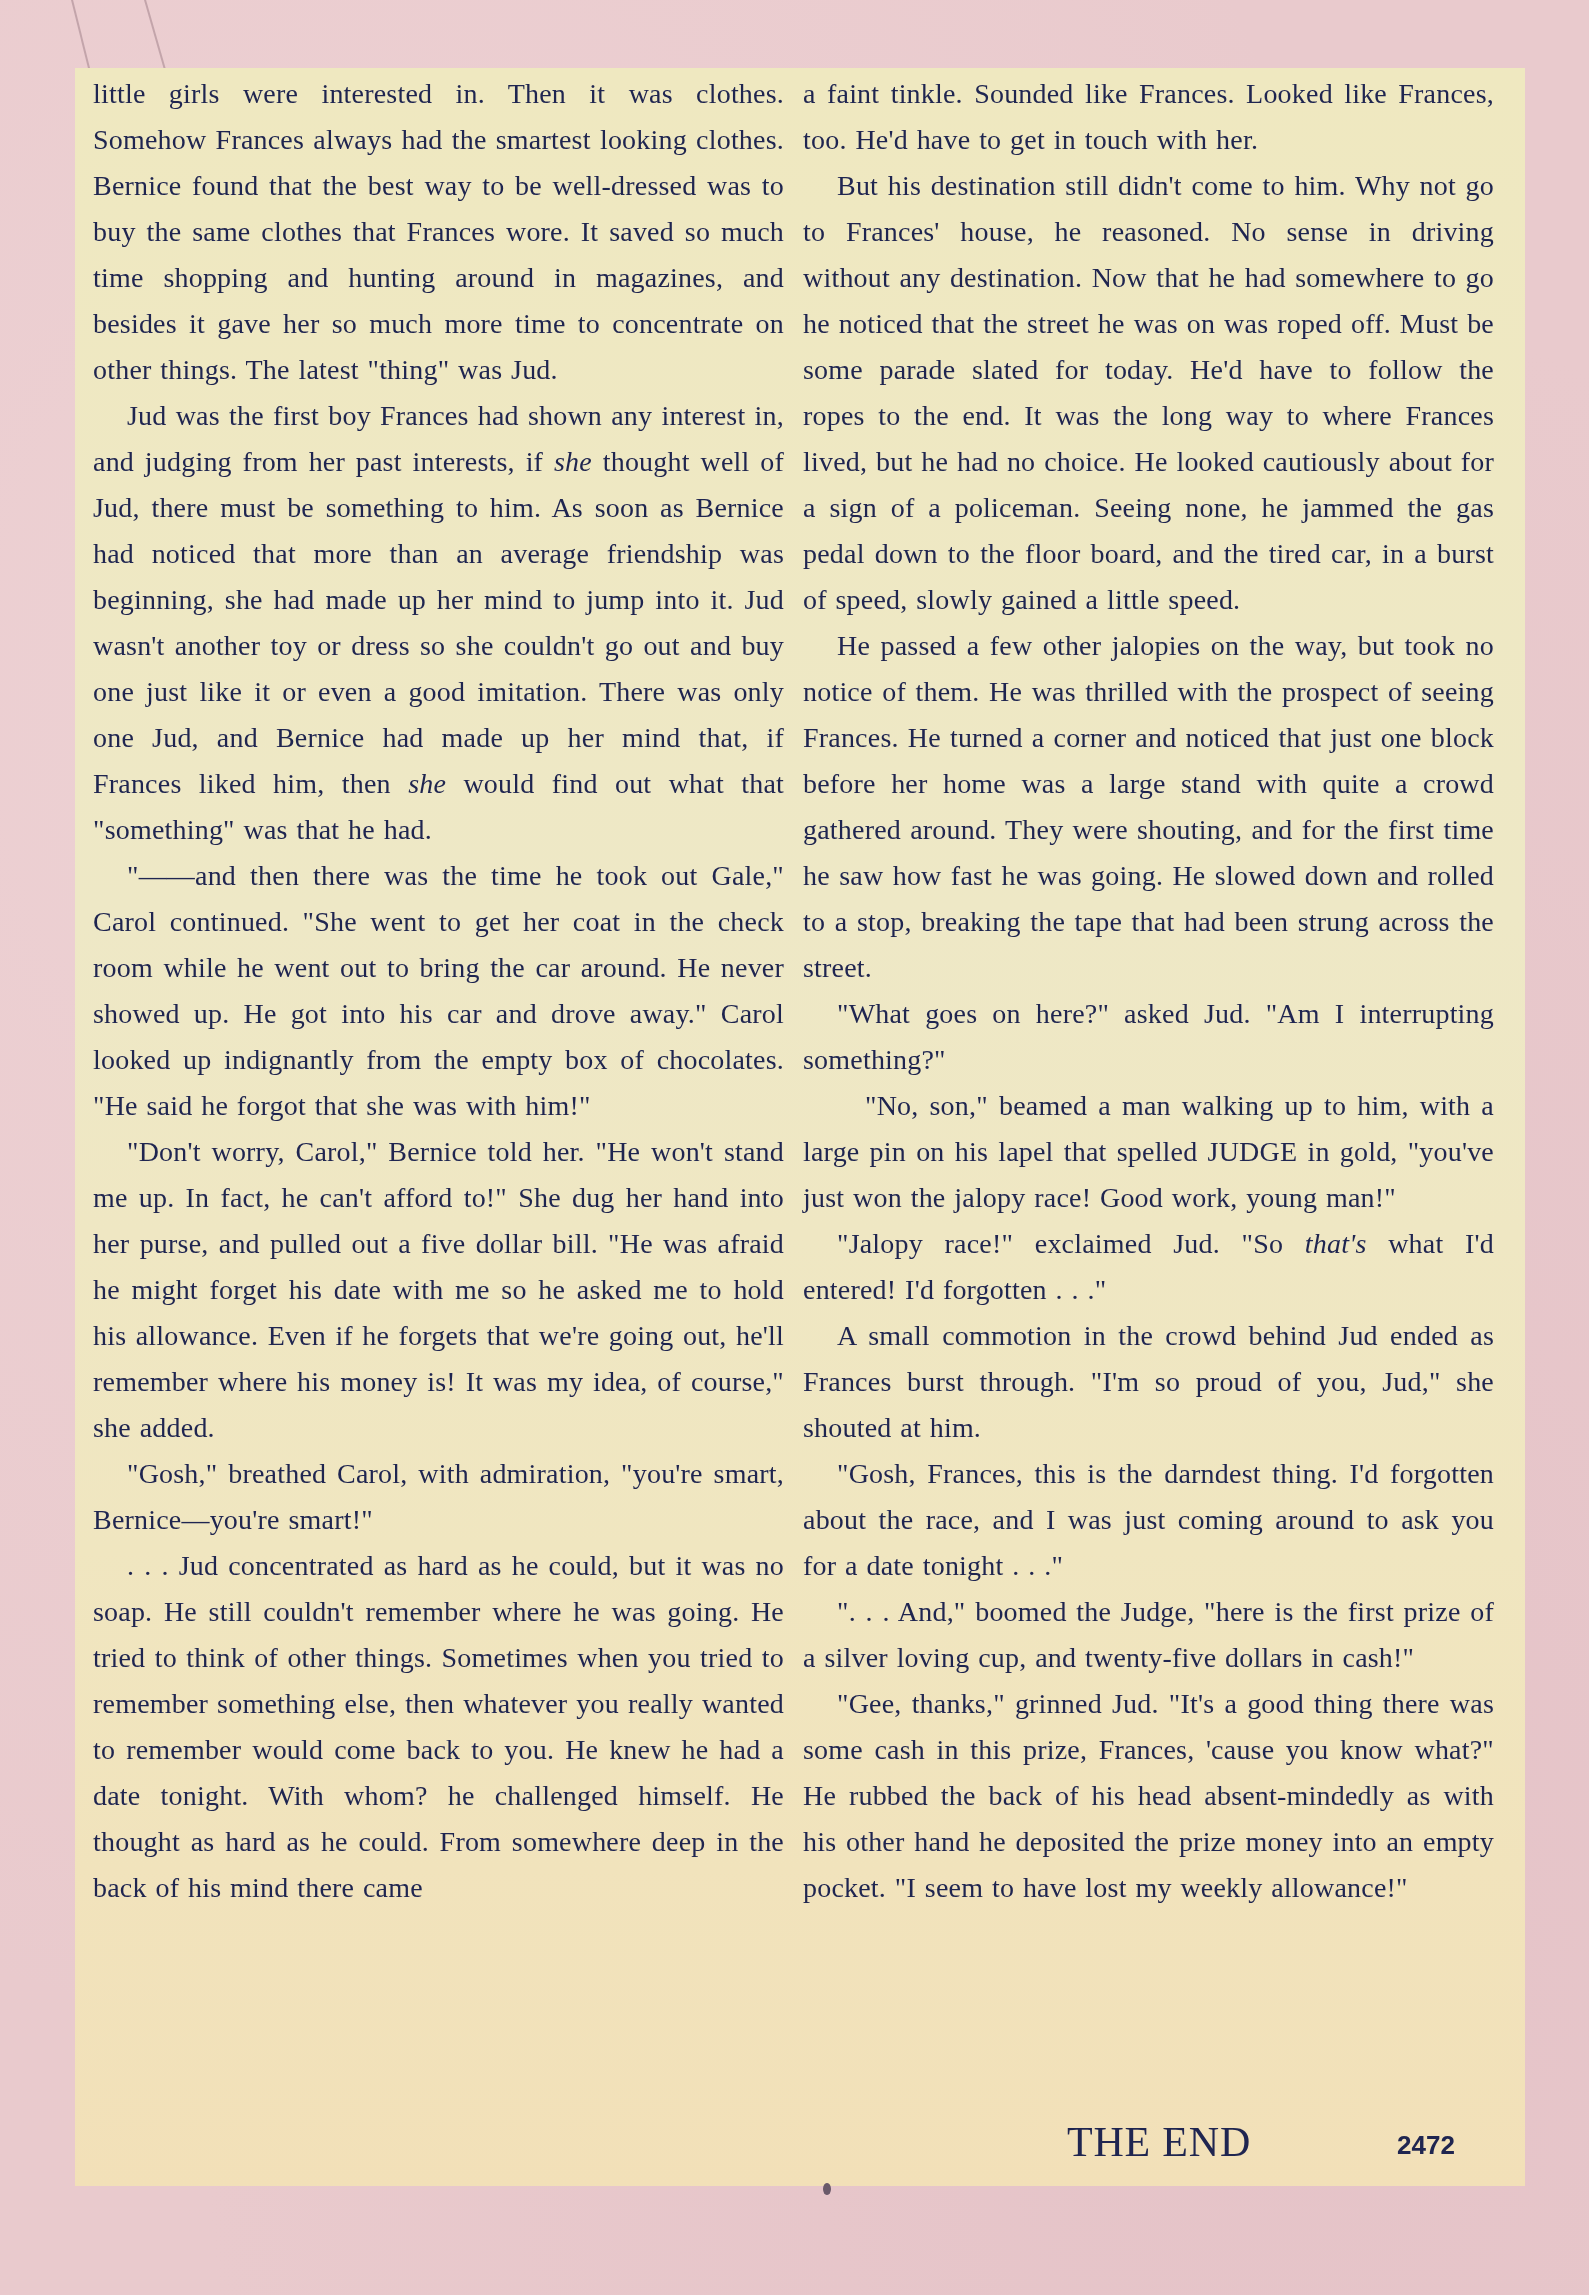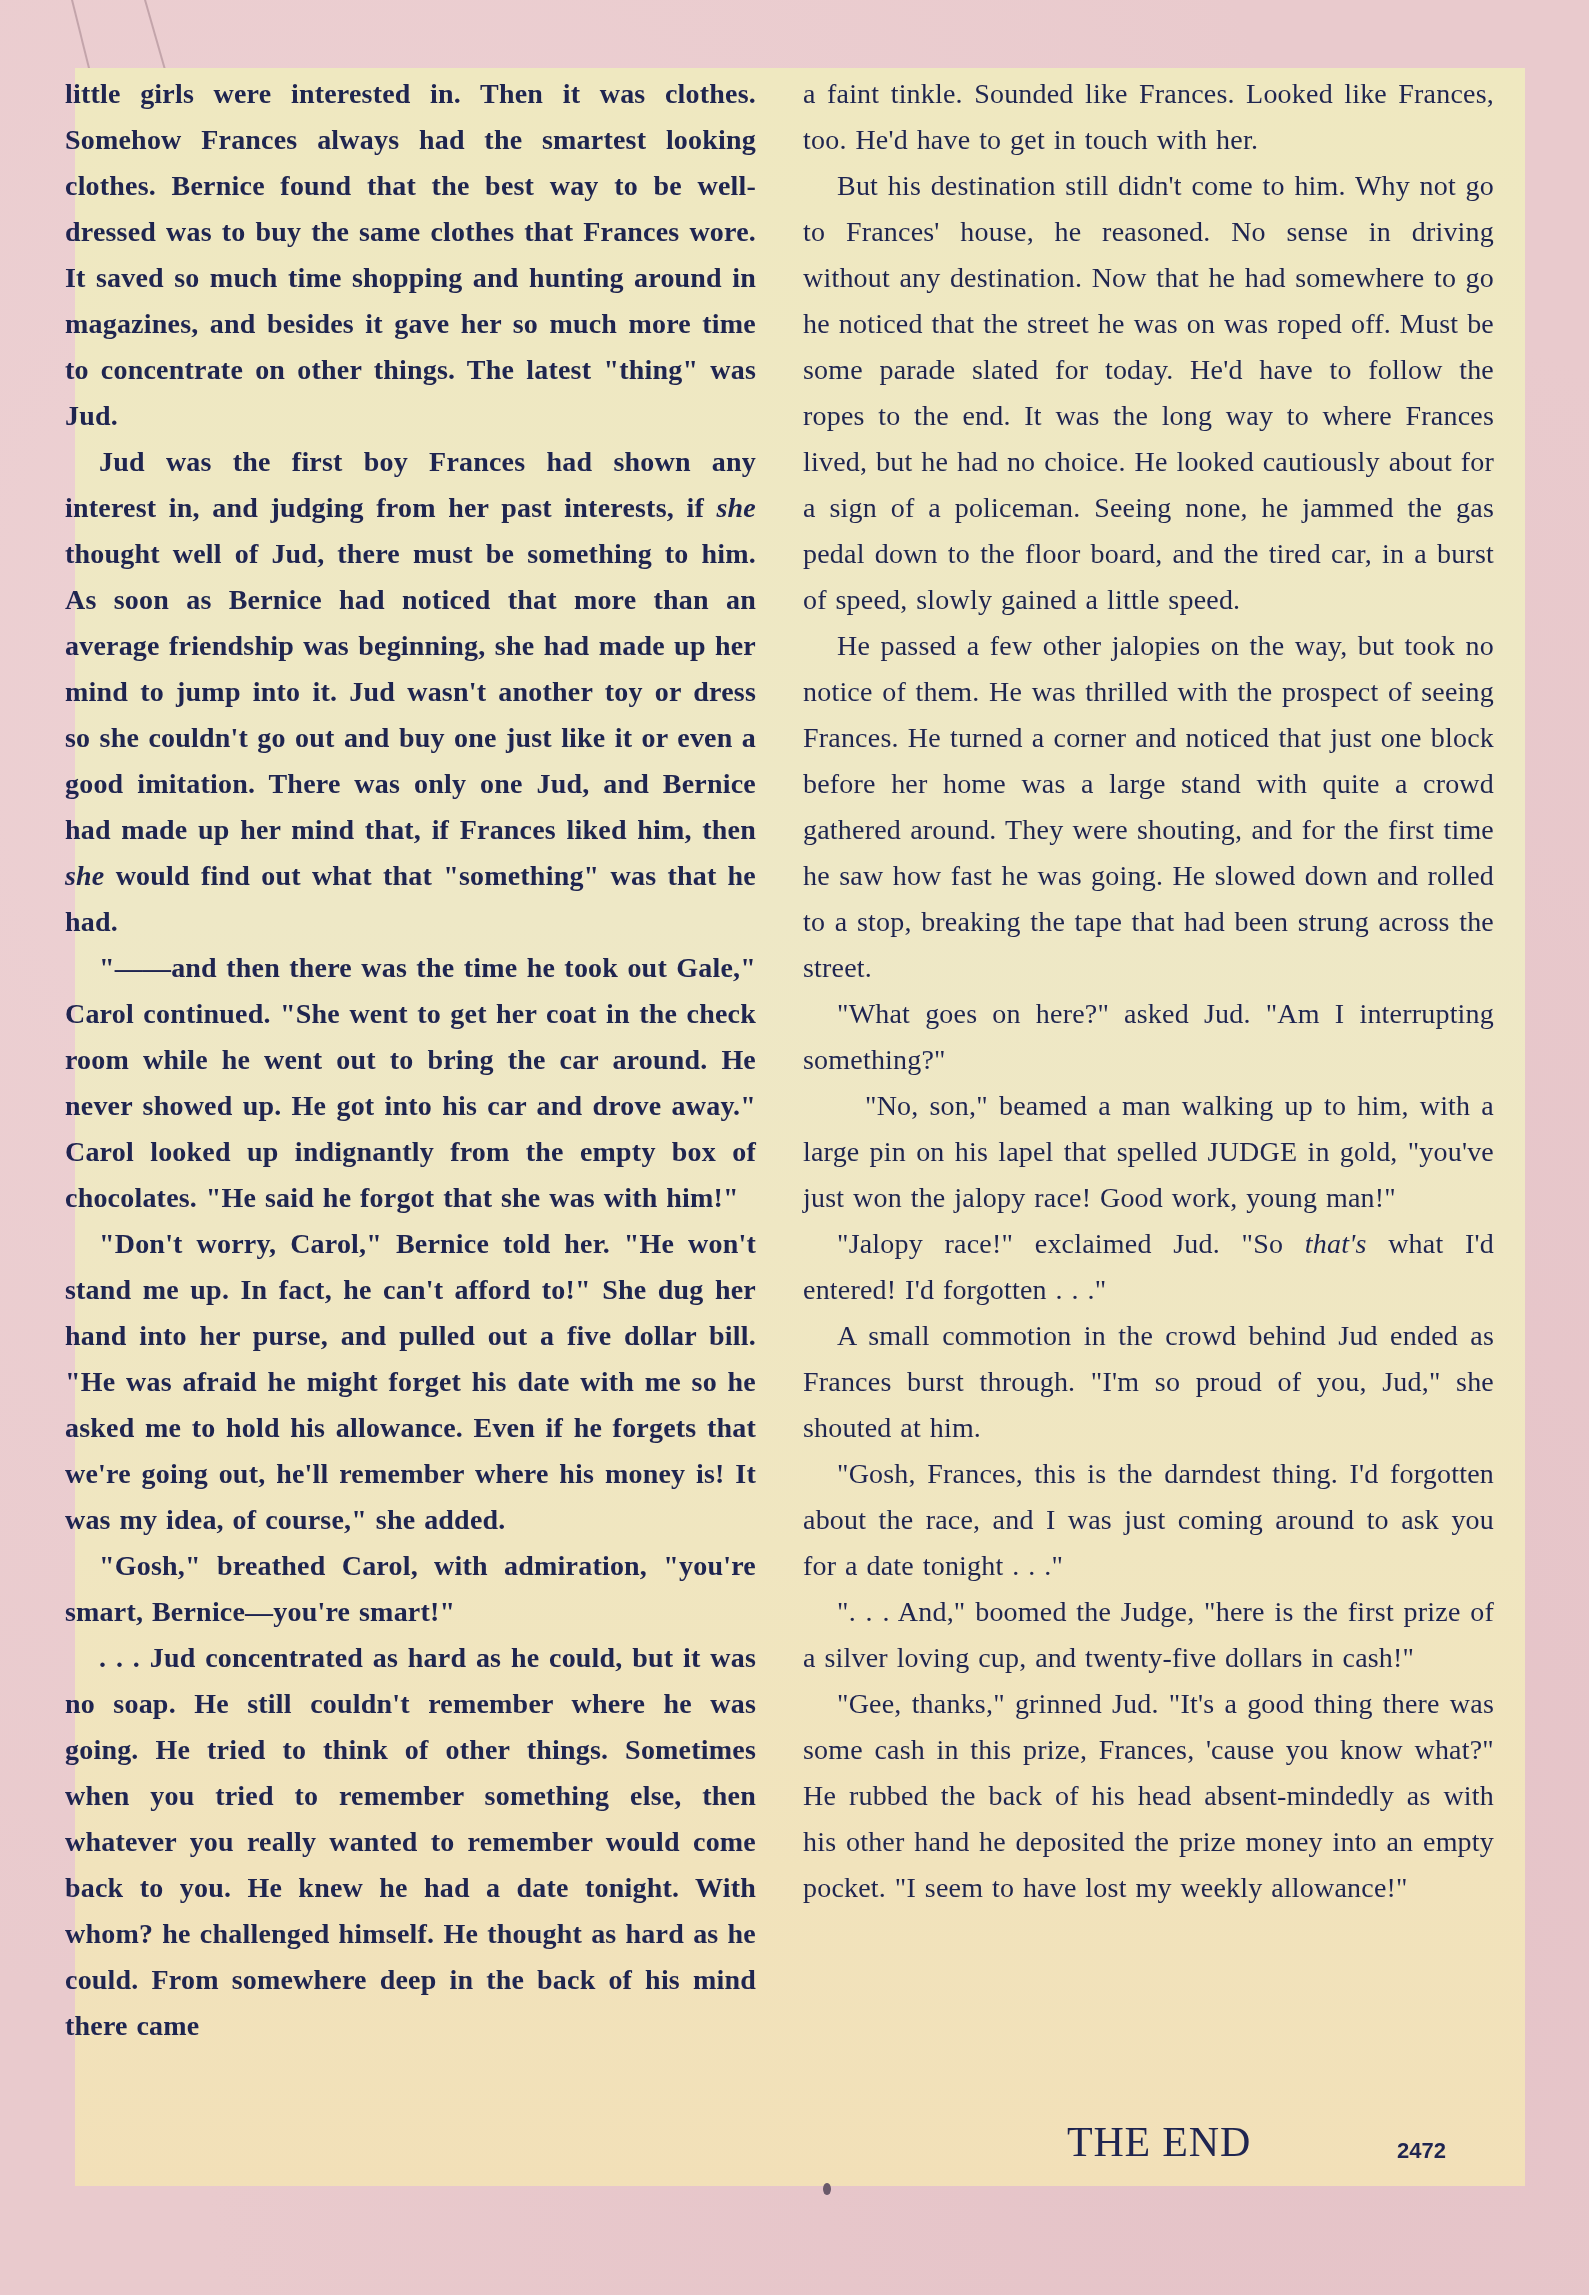--- a/index.html
+++ b/index.html
@@ -24,38 +24,38 @@
   .column {
     position: absolute; top: 71px;
     width: 691px;
     color: #1f2550;
     font-size: 28px;
     line-height: 46px;
     text-align: justify;
     letter-spacing: 0.2px;
     word-spacing: 1.6px;
   }
-  .col-left { left: 65px; font-weight: bold; }
+  .col-left { left: 93px; }
   .col-right { left: 803px; width: 691px; }
   .para { margin: 0; text-indent: 34px; }
   .para.no-indent { text-indent: 0; }
   .para.deep-indent { text-indent: 62px; }
   .ital { font-style: italic; }
   .footer-row {
     position: absolute; left: 803px; top: 2118px; width: 691px;
     height: 47px; color: #1f2550;
   }
   .the-end {
     position: absolute; left: 264px; top: 0;
     font-size: 42px; letter-spacing: 0.8px;
   }
   .page-code {
-    position: absolute; left: 594px; top: 20px;
+    position: absolute; left: 594px; top: 12px;
     font-family: "Liberation Sans", "DejaVu Sans", sans-serif;
-    font-weight: bold; font-size: 22px; text-align: center;
+    font-weight: bold; font-size: 26px; text-align: center;
   }
   .crease {
     position: absolute; width: 1.6px; background: rgba(120,90,100,0.35);
     transform-origin: top left;
   }
   .speck { position: absolute; width: 7.8px; height: 12.4px; border-radius: 50%; background: #6a5a6a; }
 </style>
 </head>
 <body>
 

